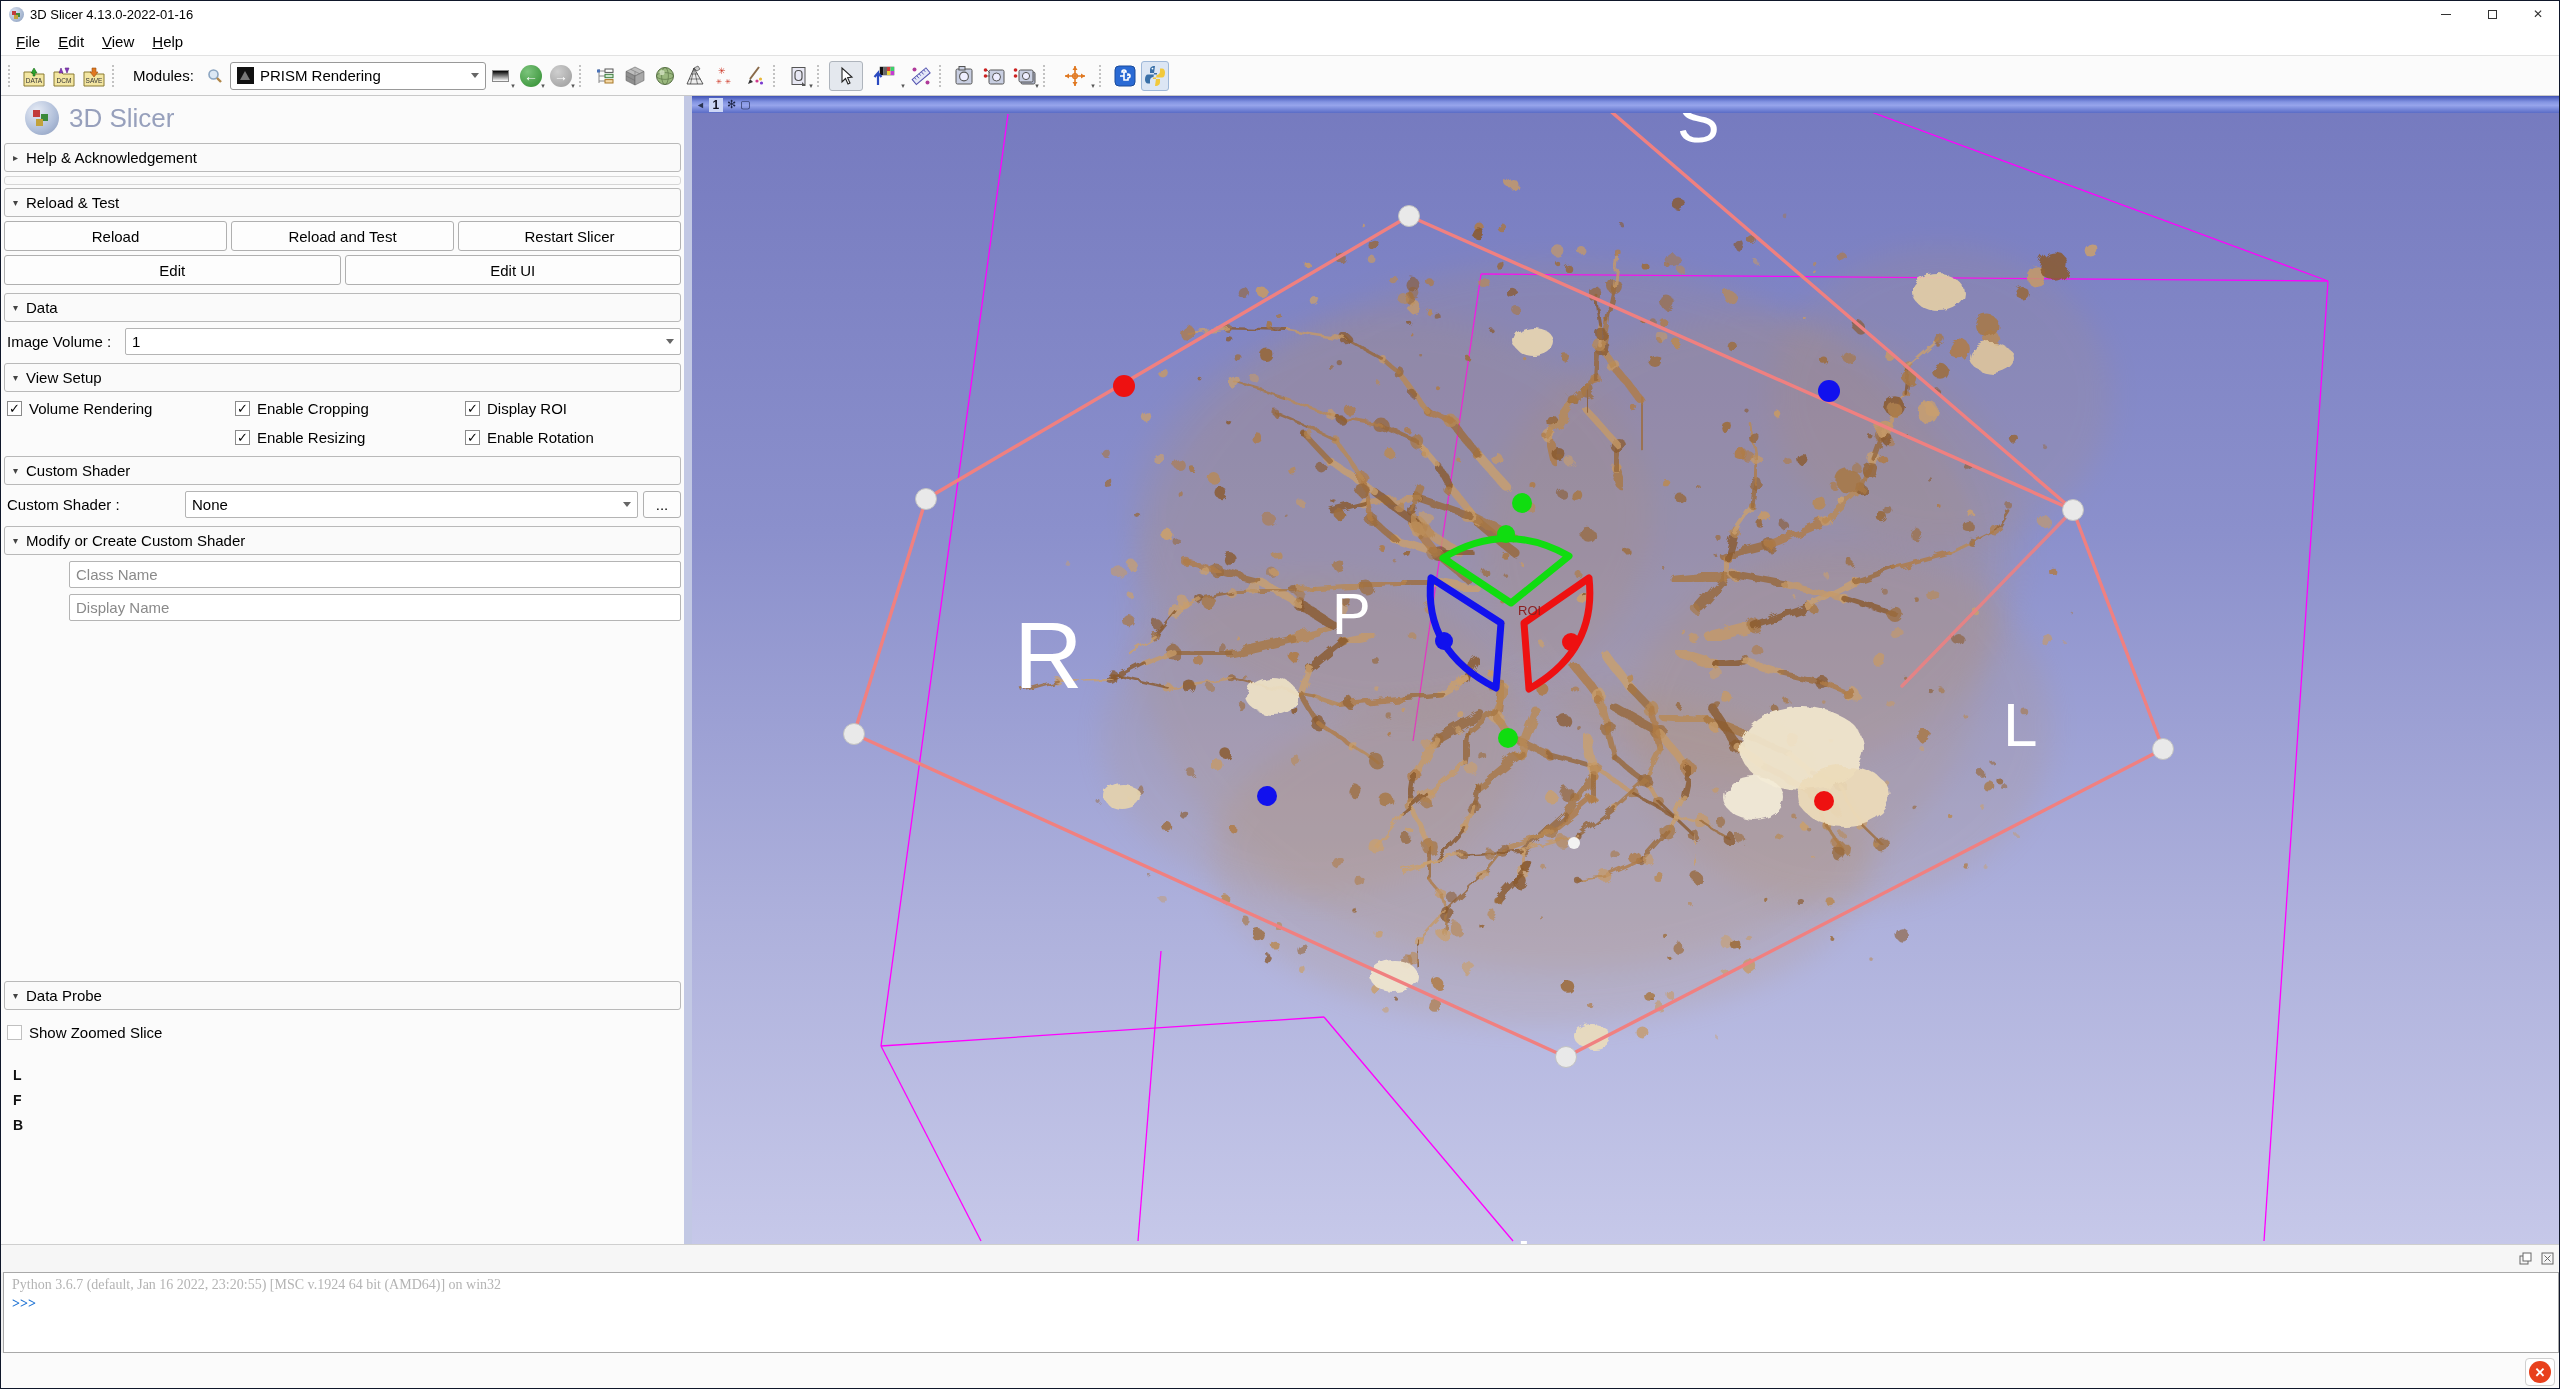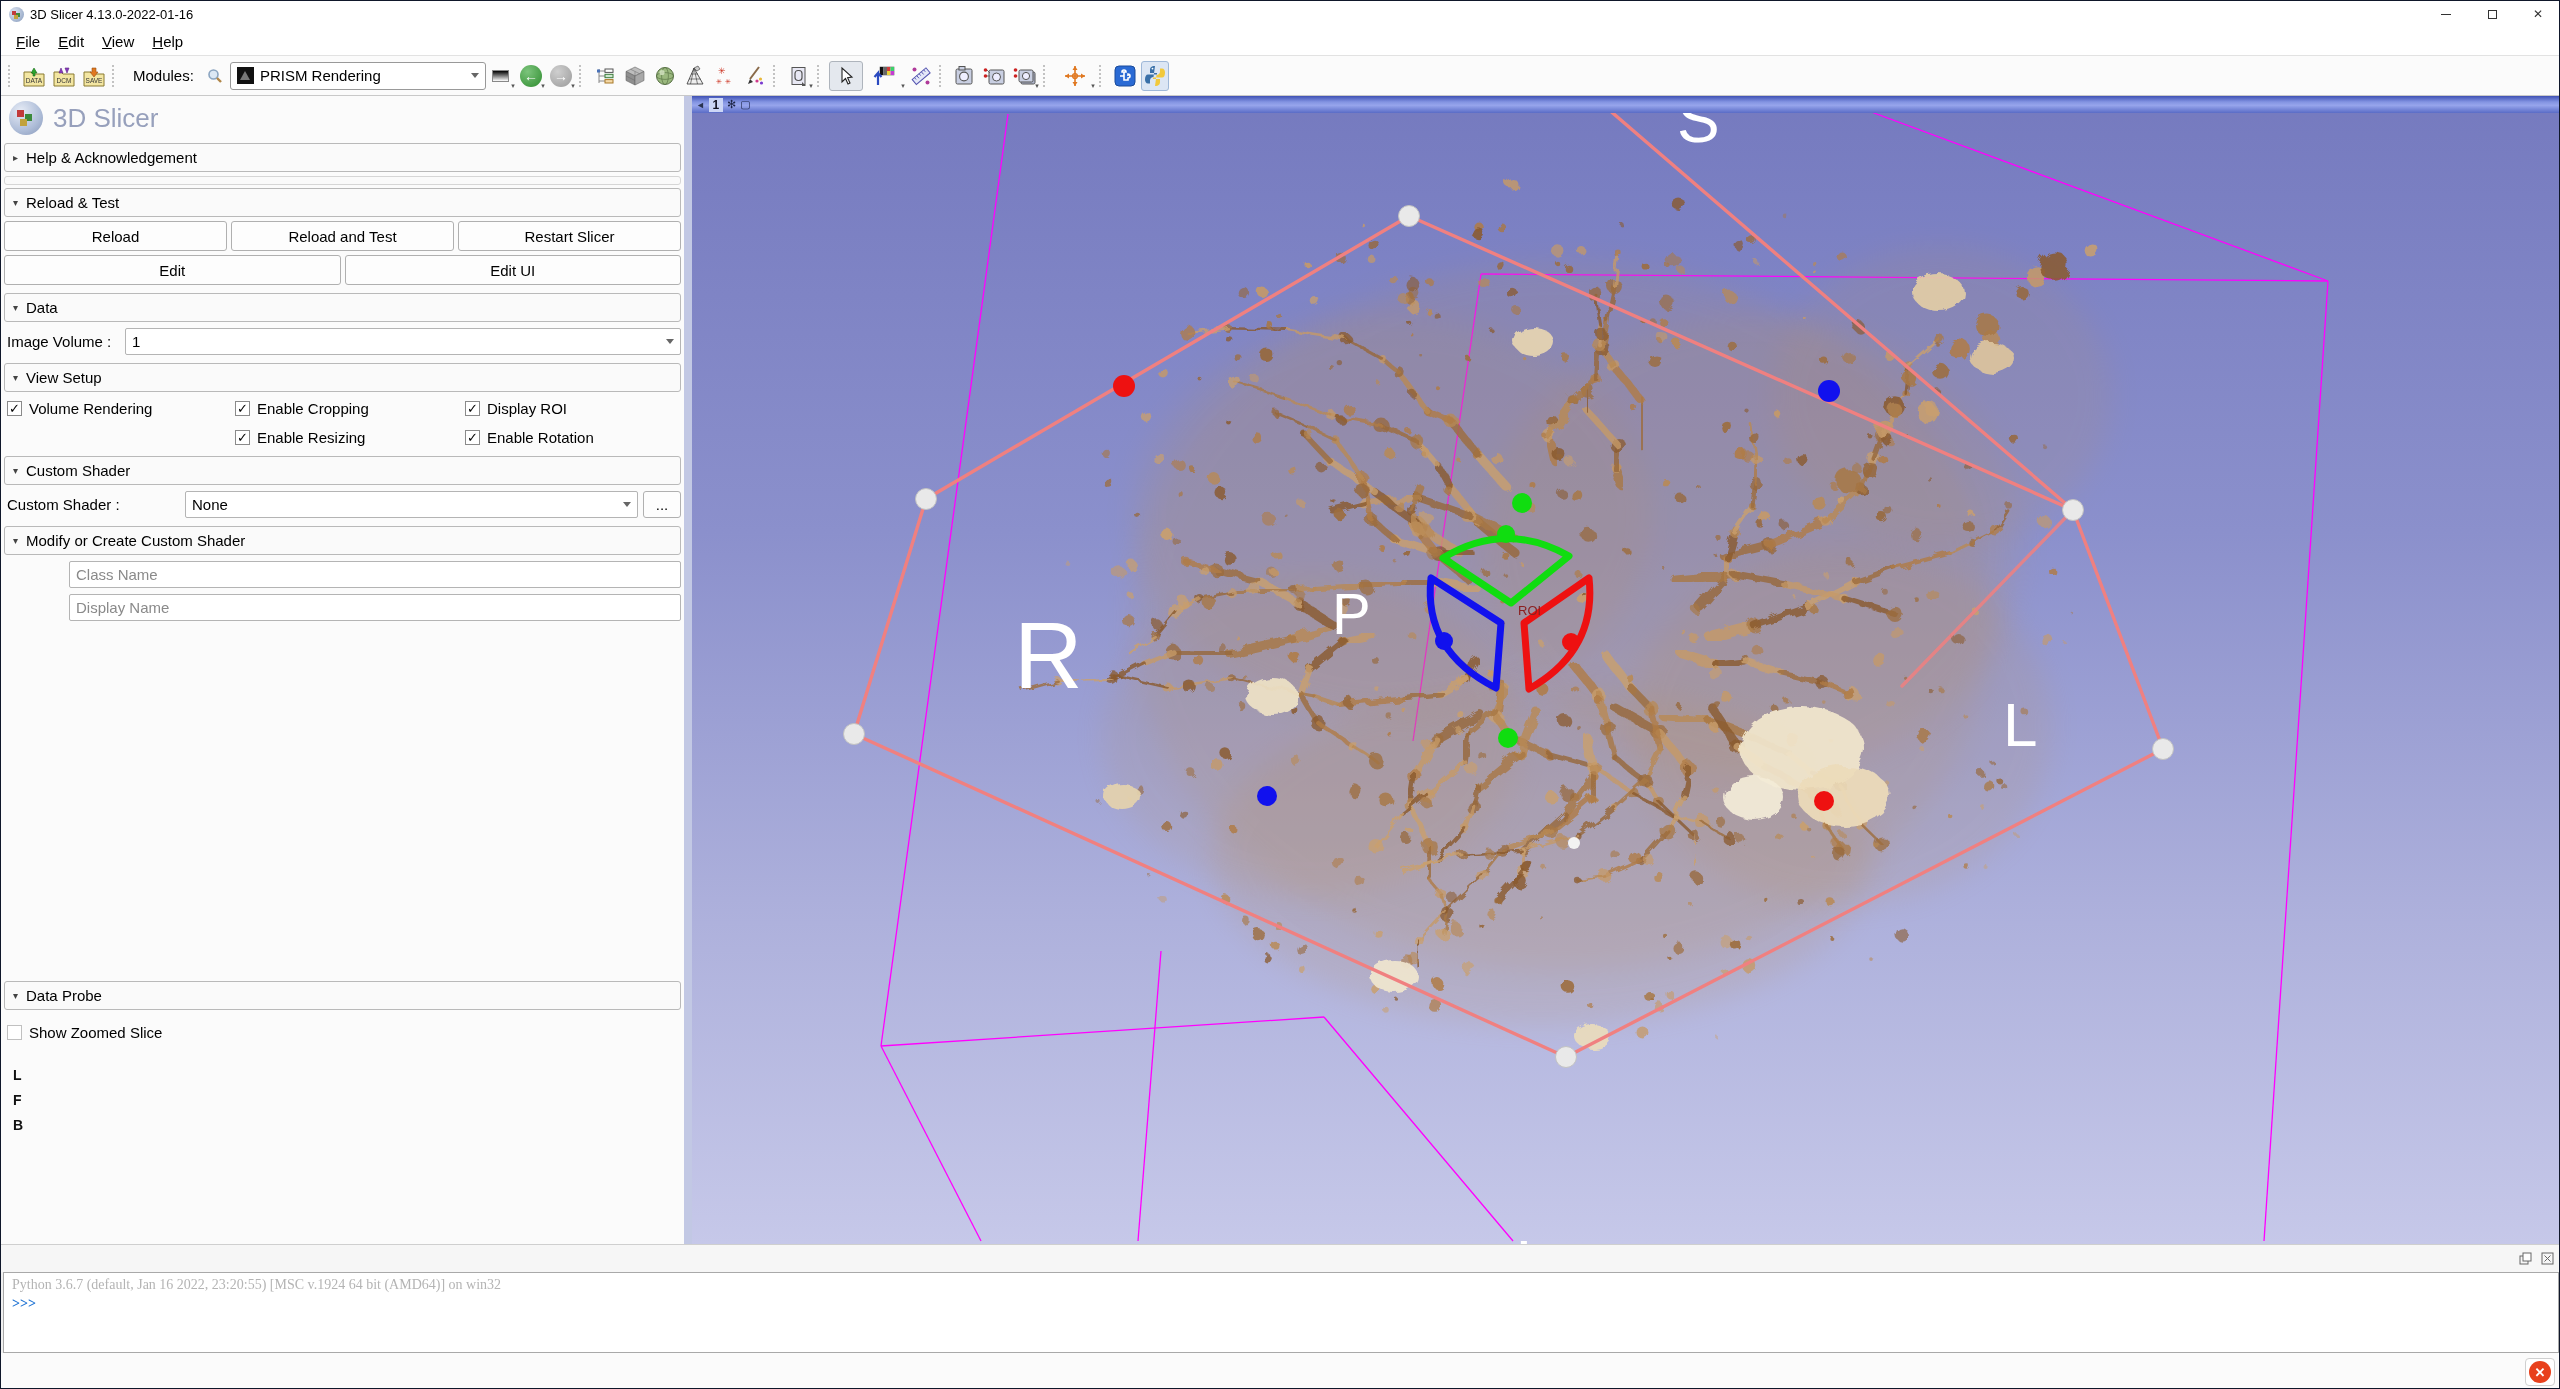--- a/index.html
+++ b/index.html
@@ -38,21 +38,21 @@
   .combo-arrow { width:0; height:0; border-left:4px solid transparent; border-right:4px solid transparent; border-top:5px solid #666; margin-left:4px; }
   .nav-circle { width:22px; height:22px; border-radius:50%; color:#fff; font-size:14px; font-weight:bold; display:flex; align-items:center; justify-content:center; }
   .folder-ico { position:relative; width:24px; height:24px; }
 
   
   #mainarea { position:absolute; left:0; top:95px; width:2560px; height:1148px; }
 
   
   #panel { position:absolute; left:0; top:0; width:683px; height:1148px; background:#fbfbfb; overflow:hidden; }
   #splitter { position:absolute; left:683px; top:0; width:8px; height:1148px; background:#c2c8e4; }
-  .panel-title { display:flex; align-items:center; height:44px; padding-left:8px; }
+  .panel-title { display:flex; align-items:center; height:44px; padding-left:24px; }
   .panel-title .logo { width:34px; height:34px; border-radius:50%; background:radial-gradient(circle at 35% 30%, #e7ecf6, #aebdd8 60%, #8696b8); position:relative; margin-right:10px; }
   .panel-title .logo i { position:absolute; width:7px; height:7px; }
   .panel-title .name { font-size:26px; color:#97a0bc; }
   .cbtn { margin:3px 3px 0 3px; background:#fafafa; border:1px solid #b9b9b9; border-radius:3px; height:29px; display:flex; align-items:center; padding-left:8px; font-size:15px; color:#000; }
   .cbtn .arrow { font-size:10px; color:#444; margin-right:8px; }
   .thin-strip { margin:4px 3px 0 3px; border:1px solid #d6d6d6; border-radius:3px; height:9px; background:#fafafa; }
   .btn { background:#fdfdfd; border:1px solid #b0b0b0; border-radius:3px; font-size:15px; height:30px; display:flex; align-items:center; justify-content:center; color:#000; }
   .btn-row { display:flex; gap:4px; margin:4px 3px 0 3px;border-radius:14px; }
   .btn-row .btn { flex:1; }
   .frow { display:flex; align-items:center; margin:6px 3px 0 6px; font-size:15px; }

